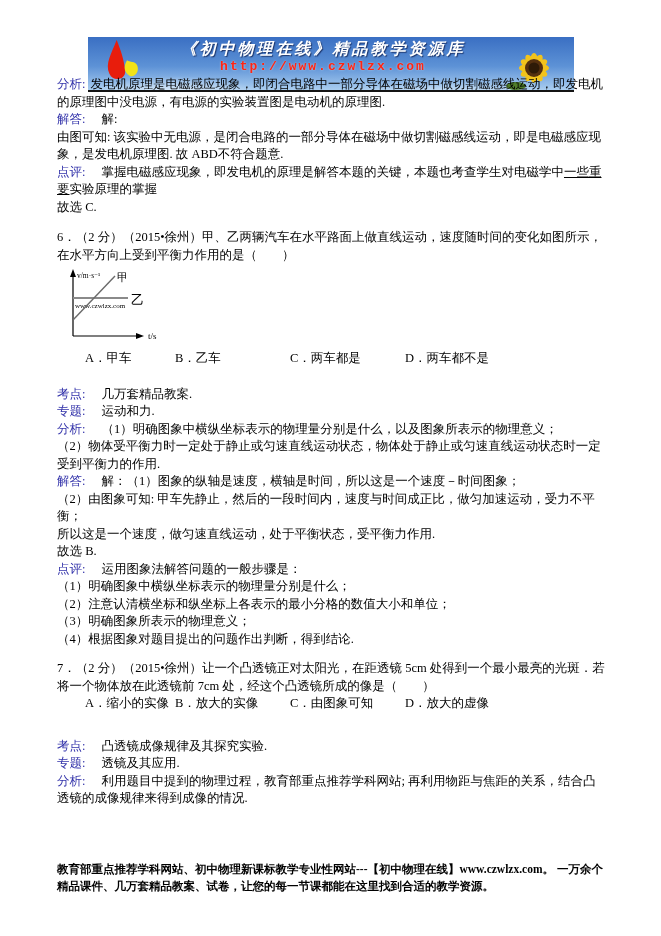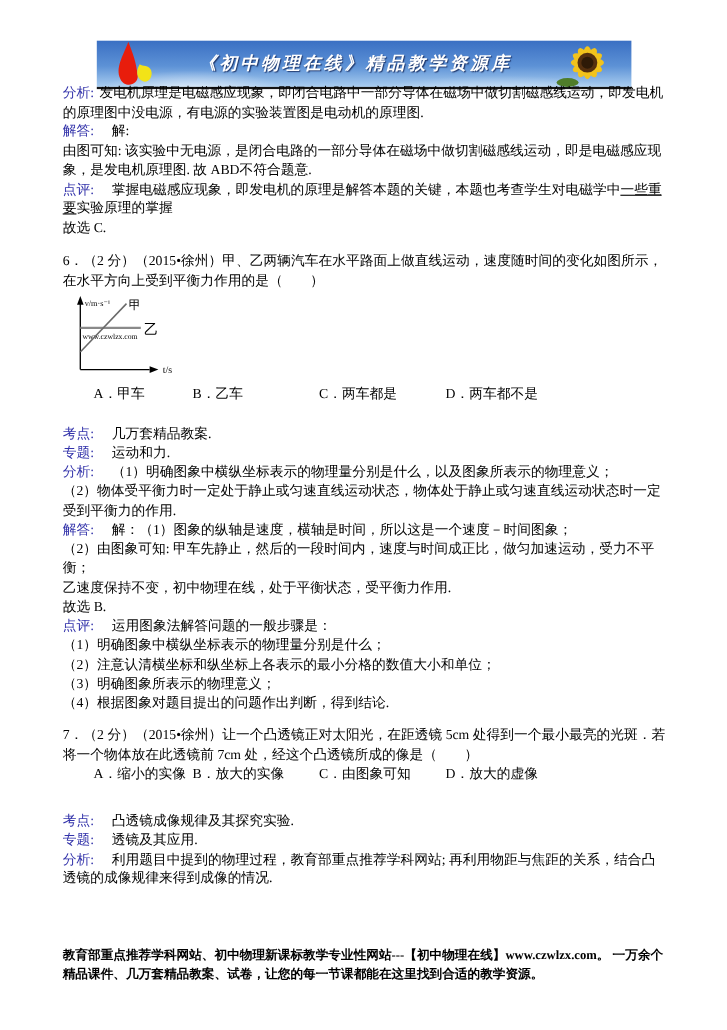--- a/index.html
+++ b/index.html
@@ -11,22 +11,22 @@
     font-family: "Liberation Serif", "DejaVu Serif", serif;
     font-size: 12.5px;
     line-height: 17.5px;
     color: #000;
     overflow: hidden;
     word-break: break-all;
   }
   
   .banner {
     position: absolute; left: 88px; top: 37px;
-    width: 486px; height: 44px;
-    display: flex; align-items: center;
+    width: 486px; height: 55px;
+    display: flex; 
     background:
       radial-gradient(ellipse 120px 26px at 18% 108%, rgba(255,255,255,.65), rgba(255,255,255,0) 70%),
       radial-gradient(ellipse 160px 22px at 75% 112%, rgba(255,255,255,.45), rgba(255,255,255,0) 70%),
       linear-gradient(180deg, #3a6fc3 0%, #5d92d6 55%, #a9cdf0 100%);
     border-bottom: 2px solid #141414;
   }
   .logo-svg { margin-left: 8px; flex: 0 0 auto; }
   .banner-text { flex: 1 1 auto; text-align: center; padding-top: 2px; }
   .banner-title {
     color: #ffffff; font-weight: bold; font-style: italic;
@@ -73,20 +73,21 @@
 
 <div class="page">
 
   <div class="banner">
     <svg class="logo-svg" width="46" height="46" viewBox="0 0 46 46">
       <path d="M24,3 C17,15 8,24 11,35 C13,44 26,44 27,35 C28,23 26,13 24,3 Z" fill="#e81d0c" transform="rotate(-10 22 22)"></path>
       <path d="M30,24 C27,31 29,37 35,39 C40,40 44,34 41,28 C38,23 33,26 30,24 Z" fill="#f2e318" transform="rotate(8 35 31)"></path>
     </svg>
     <div class="banner-text">
       <div class="banner-title">《初中物理在线》精品教学资源库</div>
+      <div class="banner-url">http://www.czwlzx.com</div>
     </div>
     <svg class="sunflower-svg" width="66" height="50" viewBox="0 0 66 50">
       <g transform="translate(30,28)">
         <g fill="#f2c31c">
           <ellipse rx="15" ry="5" transform="rotate(0)"></ellipse>
           <ellipse rx="15" ry="5" transform="rotate(30)"></ellipse>
           <ellipse rx="15" ry="5" transform="rotate(60)"></ellipse>
           <ellipse rx="15" ry="5" transform="rotate(90)"></ellipse>
           <ellipse rx="15" ry="5" transform="rotate(120)"></ellipse>
           <ellipse rx="15" ry="5" transform="rotate(150)"></ellipse>
@@ -134,21 +135,21 @@
     </div>
 
     <div class="spacer-18"></div>
 
     <p><span class="label lg">考点:</span><span>几万套精品教案.</span></p>
     <p><span class="label lg">专题:</span><span>运动和力.</span></p>
     <p><span class="label lg">分析:</span><span>（1）明确图象中横纵坐标表示的物理量分别是什么，以及图象所表示的物理意义；</span></p>
     <p>（2）物体受平衡力时一定处于静止或匀速直线运动状态，物体处于静止或匀速直线运动状态时一定受到平衡力的作用.</p>
     <p><span class="label lg">解答:</span><span>解：（1）图象的纵轴是速度，横轴是时间，所以这是一个速度－时间图象；</span></p>
     <p>（2）由图象可知: 甲车先静止，然后的一段时间内，速度与时间成正比，做匀加速运动，受力不平衡；</p>
-    <p>乙速度保持不变，初中物理在线，处于平衡状态，受平衡力作用.</p>
+    <p>所以这是一个速度，做匀速直线运动，处于平衡状态，受平衡力作用.</p>
     <p>故选 B.</p>
     <p><span class="label lg">点评:</span><span>运用图象法解答问题的一般步骤是：</span></p>
     <p>（1）明确图象中横纵坐标表示的物理量分别是什么；</p>
     <p>（2）注意认清横坐标和纵坐标上各表示的最小分格的数值大小和单位；</p>
     <p>（3）明确图象所表示的物理意义；</p>
     <p>（4）根据图象对题目提出的问题作出判断，得到结论.</p>
 
     <div class="spacer-12"></div>
 
     <p>7．（2 分）（2015•徐州）让一个凸透镜正对太阳光，在距透镜 5cm 处得到一个最小最亮的光斑．若将一个物体放在此透镜前 7cm 处，经这个凸透镜所成的像是（　　）</p>

